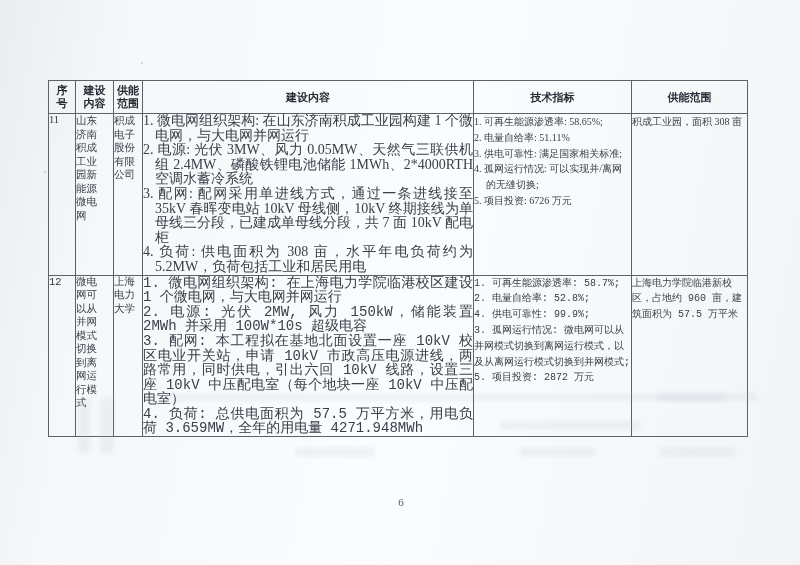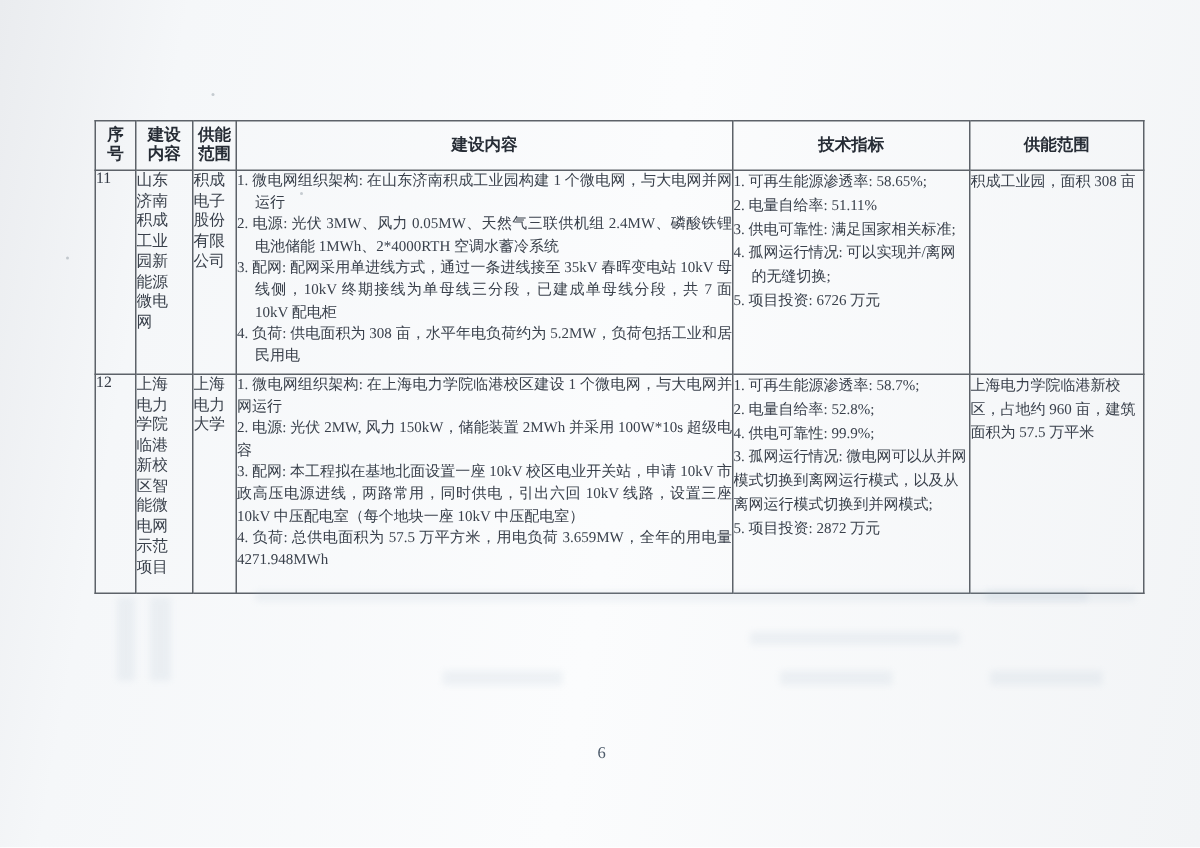--- a/index.html
+++ b/index.html
@@ -4,43 +4,43 @@
 <style>
   html,body{margin:0;padding:0;}
   .canvas{
     position:relative;width:800px;height:565px;overflow:hidden;
     background:linear-gradient(100deg,#eaecef 0%,#f5f7f9 14%,#fbfcfd 52%,#f2f4f6 100%);
     font-family:"Liberation Serif","DejaVu Serif",serif;
     color:#39404b;
   }
   
   .tbl{
-    position:absolute;left:63px;top:80px;width:699px;
+    position:absolute;left:48px;top:80px;width:699px;
     border-collapse:collapse;table-layout:fixed;
   }
   .tbl th,.tbl td{
     border:1px solid #5d6269;padding:0;vertical-align:top;
     font-weight:normal;overflow:hidden;
   }
   .hdr th{
     height:32px;font-size:11px;font-weight:bold;text-align:center;
     vertical-align:middle;color:#262c35;line-height:13px;
   }
   .hw1{display:inline-block;width:13px;word-break:break-all;}
   .hw2{display:inline-block;width:24px;word-break:break-all;}
   .c-no{text-align:left;vertical-align:middle;font-size:10.5px;color:#333a45;}
   .c-name,.c-unit{text-align:left;vertical-align:middle;font-size:10.5px;line-height:13.5px;}
   .wrap2{display:inline-block;width:22px;word-break:break-all;}
-  .c-content{font-size:10px;line-height:14.6px;padding:3px 6px 0 7px;text-align:justify;}
+  .c-content{font-size:14px;line-height:14.6px;padding:3px 6px 0 7px;text-align:justify;}
   .c-content .item.hang{padding-left:12px;text-indent:-12px;}
   .c-ind{font-size:10px;line-height:15.8px;padding:4px 5px 0 6px;}
   .c-ind .item.hang{padding-left:12px;text-indent:-12px;}
   .c-scope{font-size:10px;line-height:15.5px;vertical-align:middle;padding:2px 7px;margin-left:21px;}
   .r1 td{height:135px;}
-  .r2 td{height:145px;}
+  .r2 td{height:145px;font-family:Liberation Mono, monospace;}
   
   .pagenum{position:absolute;left:392px;top:496px;width:18px;text-align:center;
     font-size:11px;color:#4d5b6a;}
   
   .ghost{position:absolute;background:#9db1c4;opacity:.13;filter:blur(2px);border-radius:2px;}
   .speck{position:absolute;width:2px;height:2px;background:#8a949e;border-radius:50%;opacity:.45;}
 </style>
 </head>
 <body>
 
@@ -82,21 +82,21 @@
           <div class="item hang">3. 供电可靠性: 满足国家相关标准;</div>
           <div class="item hang">4. 孤网运行情况: 可以实现并/离网的无缝切换;</div>
           <div class="item hang">5. 项目投资: 6726 万元</div>
         </td>
         <td class="c-scope">
           <div>积成工业园，面积 308 亩</div>
         </td>
       </tr>
       <tr class="r2">
         <td class="c-no">12</td>
-        <td class="c-name"><span class="wrap2">上海电力学院临港新校区智能微电网示范项目</span></td>
+        <td class="c-name"><span class="wrap2">微电网可以从并网模式切换到离网运行模式</span></td>
         <td class="c-unit"><span class="wrap2">上海电力大学</span></td>
         <td class="c-content">
           <div class="item">1. 微电网组织架构: 在上海电力学院临港校区建设 1 个微电网，与大电网并网运行</div>
           <div class="item">2. 电源: 光伏 2MW, 风力 150kW，储能装置 2MWh 并采用 100W*10s 超级电容</div>
           <div class="item">3. 配网: 本工程拟在基地北面设置一座 10kV 校区电业开关站，申请 10kV 市政高压电源进线，两路常用，同时供电，引出六回 10kV 线路，设置三座 10kV 中压配电室（每个地块一座 10kV 中压配电室）</div>
           <div class="item">4. 负荷: 总供电面积为 57.5 万平方米，用电负荷 3.659MW，全年的用电量 4271.948MWh</div>
         </td>
         <td class="c-ind">
           <div class="item">1. 可再生能源渗透率: 58.7%;</div>
           <div class="item">2. 电量自给率: 52.8%;</div>

